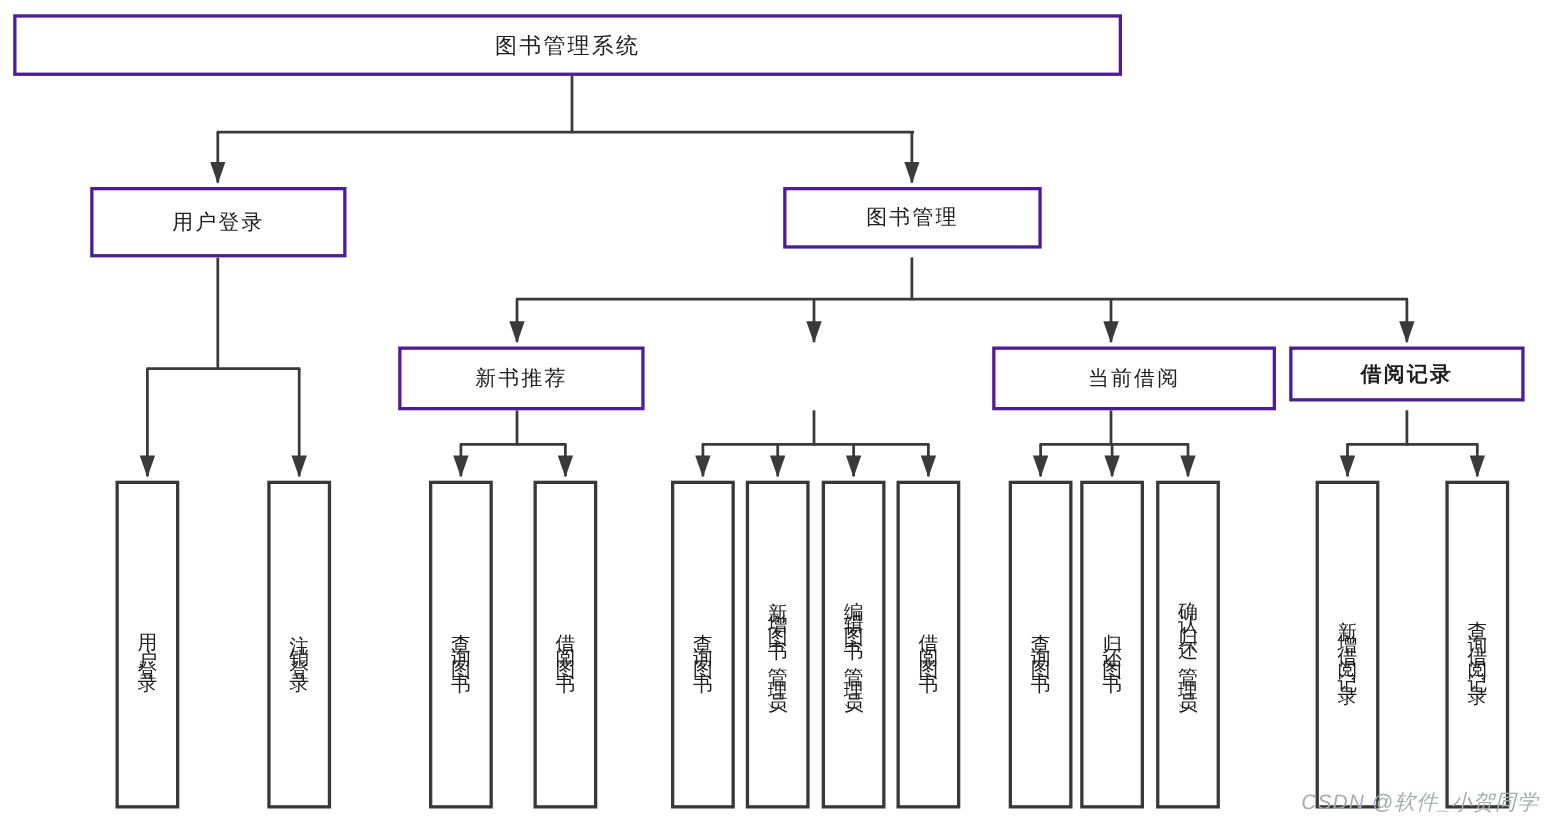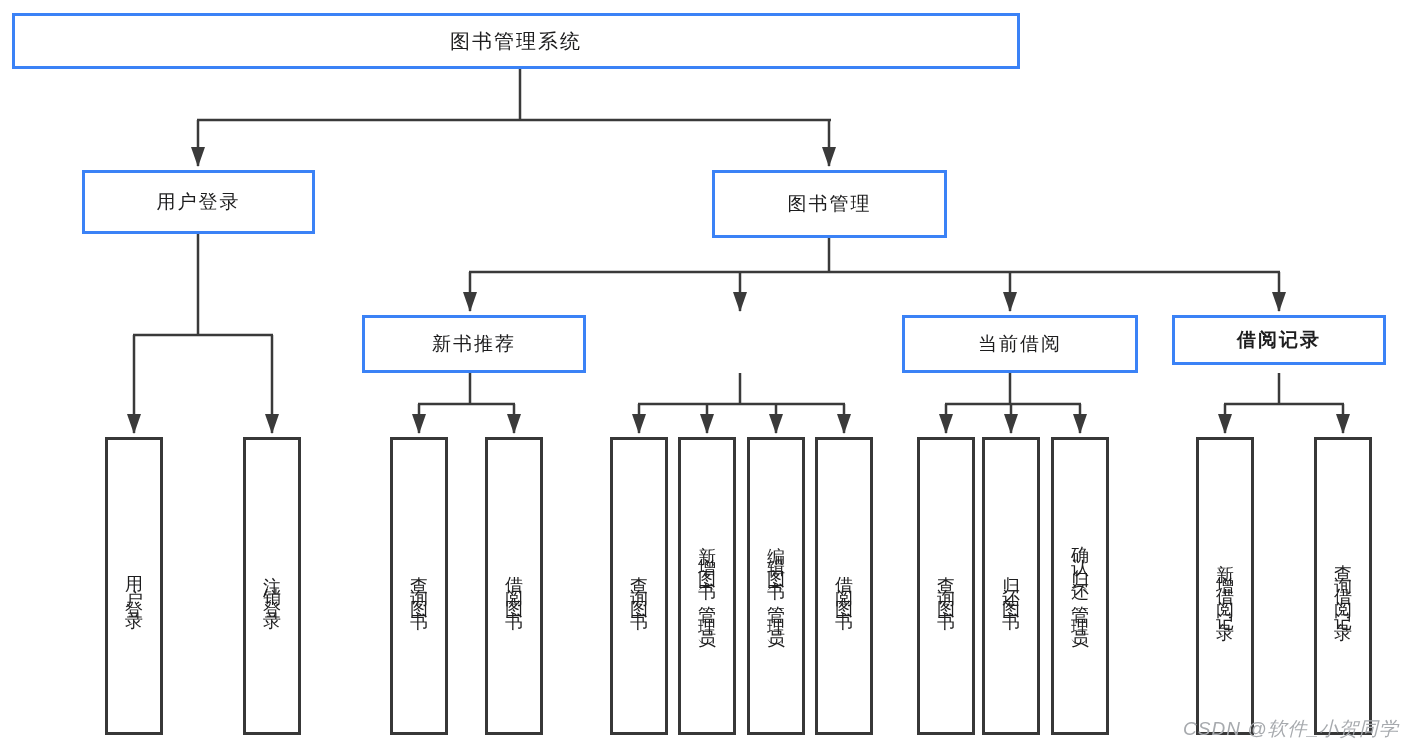--- a/index.html
+++ b/index.html
@@ -12,21 +12,21 @@
     overflow: hidden;
   }
   #connectors {
     position: absolute;
     left: 0; top: 0;
     pointer-events: none;
   }
   .node {
     position: absolute;
     box-sizing: border-box;
-    border: 3px solid #3b82f6;
+    border: 3px solid #4c1d95;
     background: #ffffff;
     display: flex;
     align-items: center;
     justify-content: center;
     color: #1d1d1e;
     font-size: 19px;
     letter-spacing: 2px;
     white-space: nowrap;
   }
   .node.root { font-size: 20px; }
@@ -110,24 +110,24 @@
       <path d="M1279,373 V405"></path>
       <path d="M1224,404 H1344"></path>
       <path d="M1225,404 V433" marker-end="url(#arrow)"></path>
       <path d="M1343,404 V433" marker-end="url(#arrow)"></path>
     </g>
   </svg>
 
   <div class="node root" style="left:12px; top:13px; width:1008px; height:56px;">图书管理系统</div>
 
   <div class="node" style="left:82px; top:170px; width:233px; height:64px;">用户登录</div>
-  <div class="node" style="left:712px; top:170px; width:235px; height:68px;">图书管理</div>
+  <div class="node" style="left:712px; top:170px; width:235px; height:56px;">图书管理</div>
 
   <div class="node" style="left:362px; top:315px; width:224px; height:58px;">新书推荐</div>
-  <div class="node" style="left:902px; top:315px; width:236px; height:58px;">当前借阅</div>
+  <div class="node" style="left:902px; top:315px; width:258px; height:58px;">当前借阅</div>
   <div class="node" style="left:1172px; top:315px; width:214px; height:50px;font-weight:bold;">借阅记录</div>
 
   <div class="vnode" style="left:105px; top:437px; width:58px; height:298px;">
     <span class="vtext">用户登录</span>
   </div>
   <div class="vnode" style="left:243px; top:437px; width:58px; height:298px;">
     <span class="vtext">注销登录</span>
   </div>
 
   <div class="vnode" style="left:390px; top:437px; width:58px; height:298px;">

